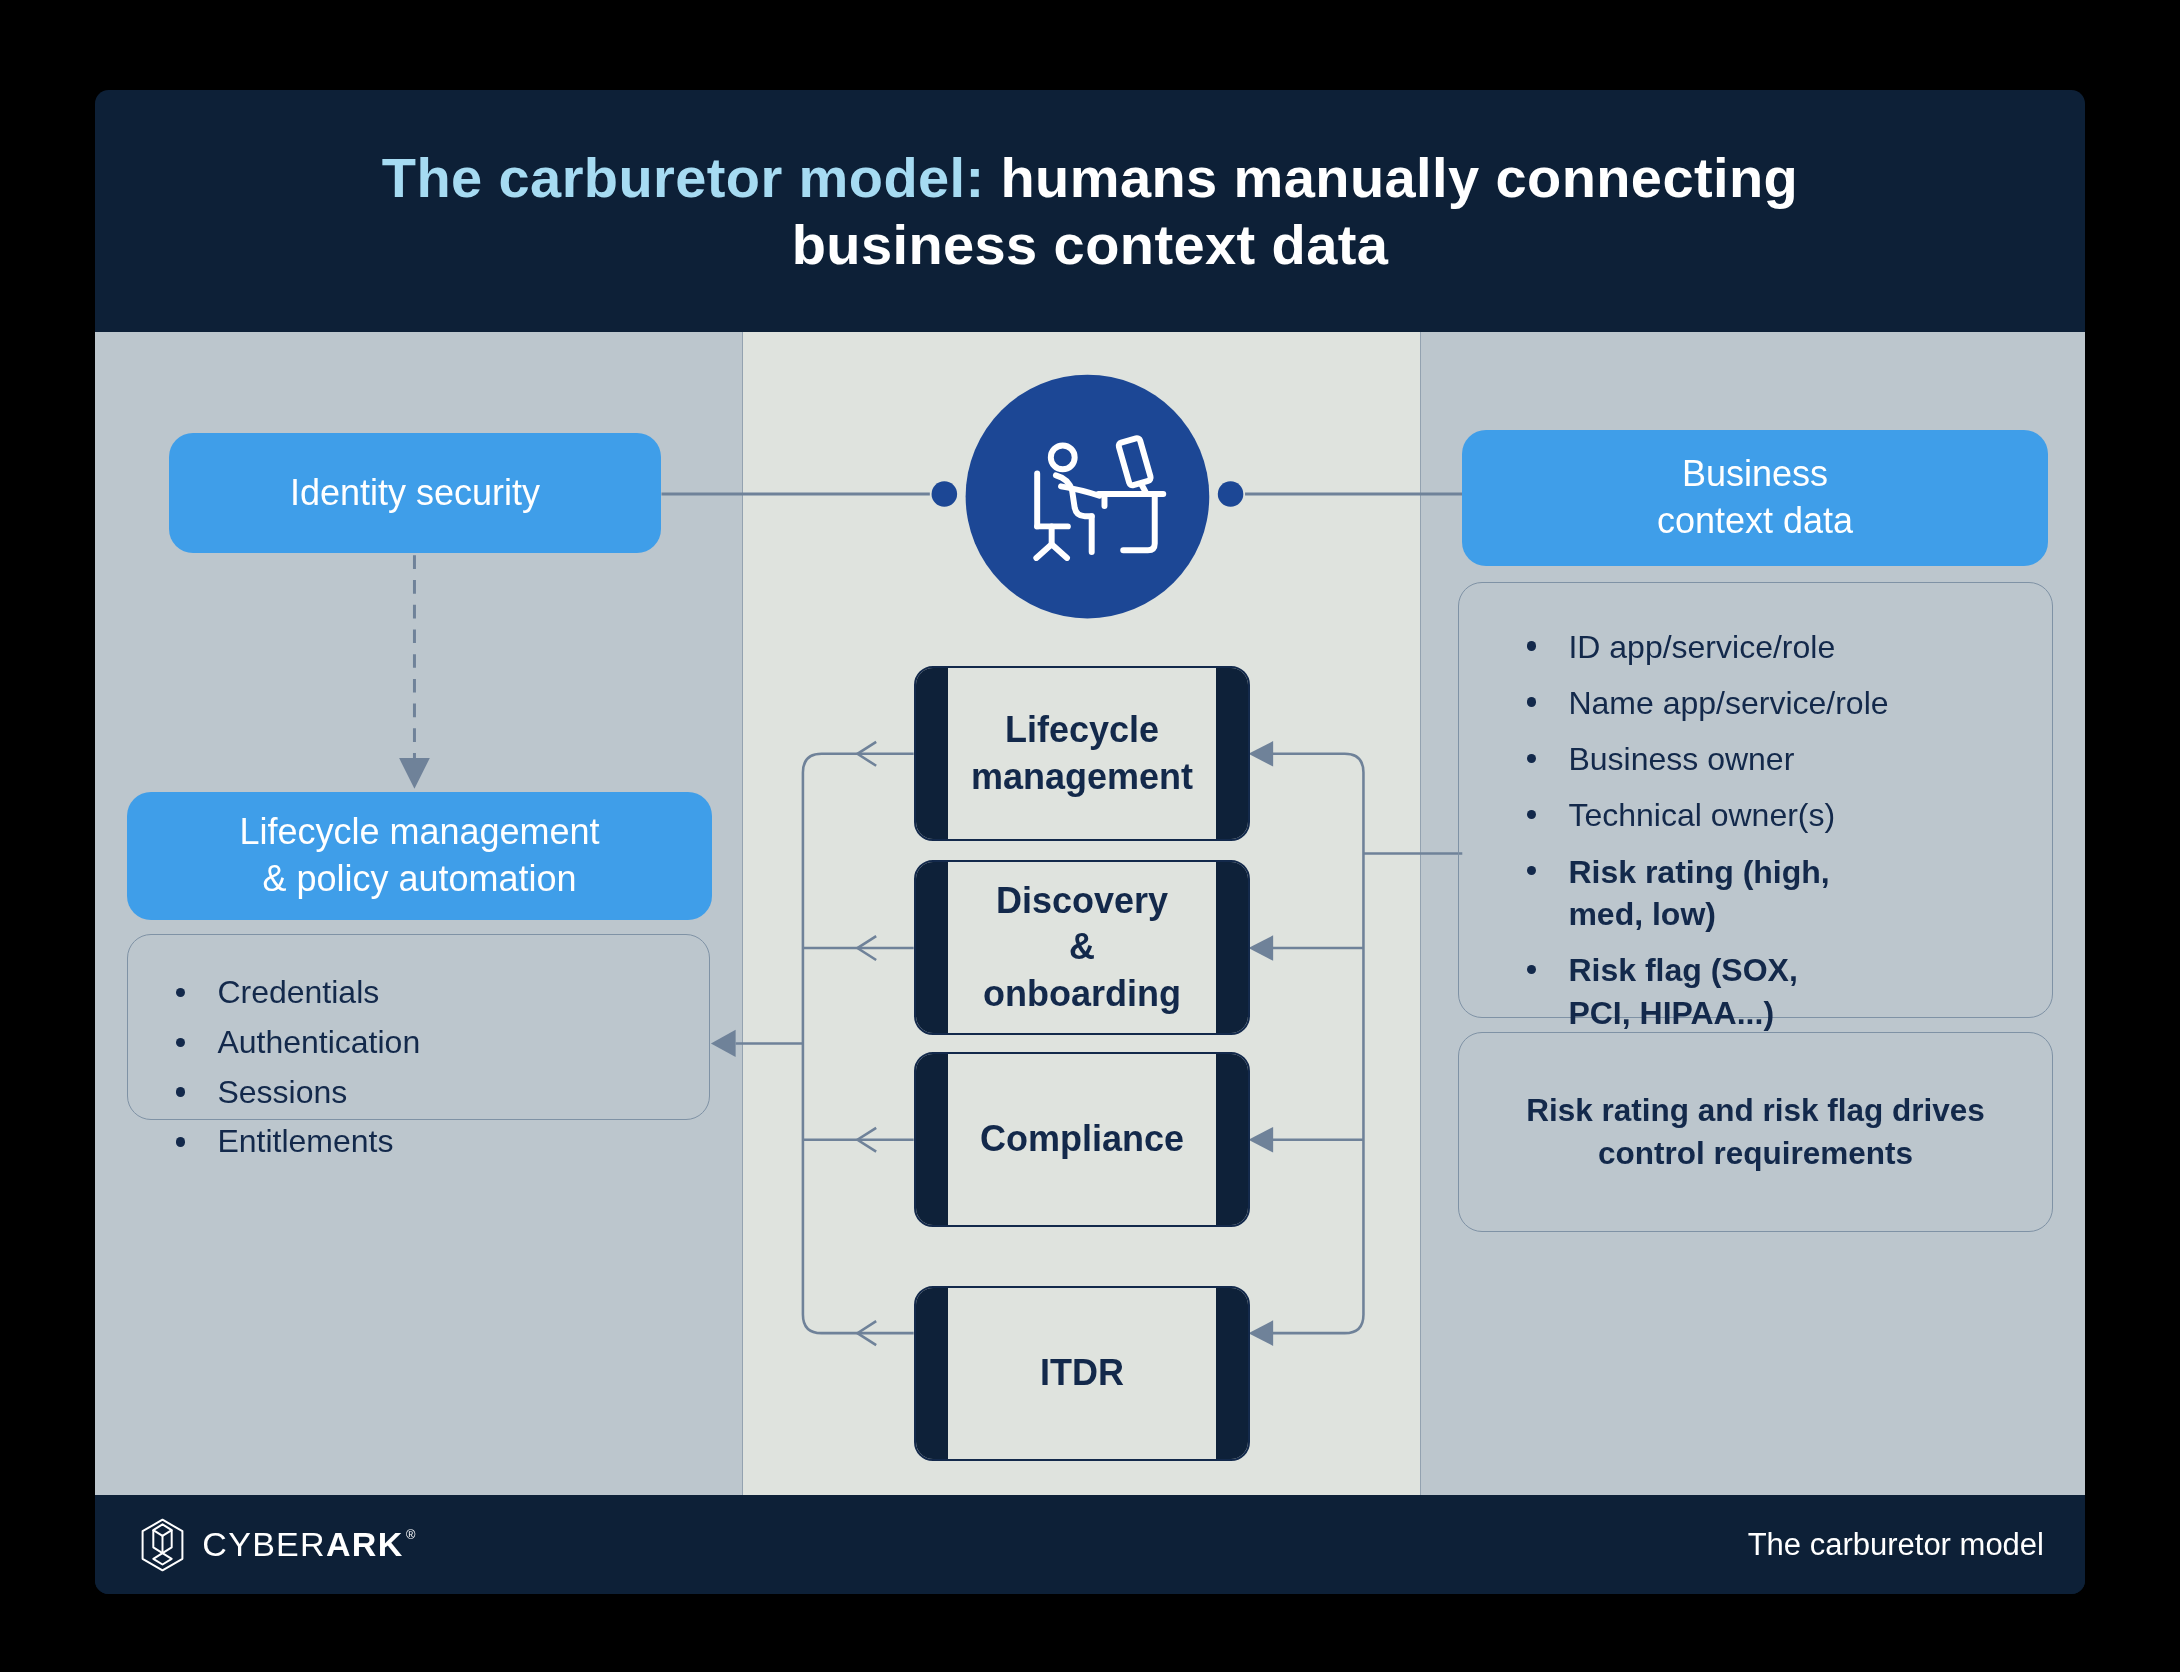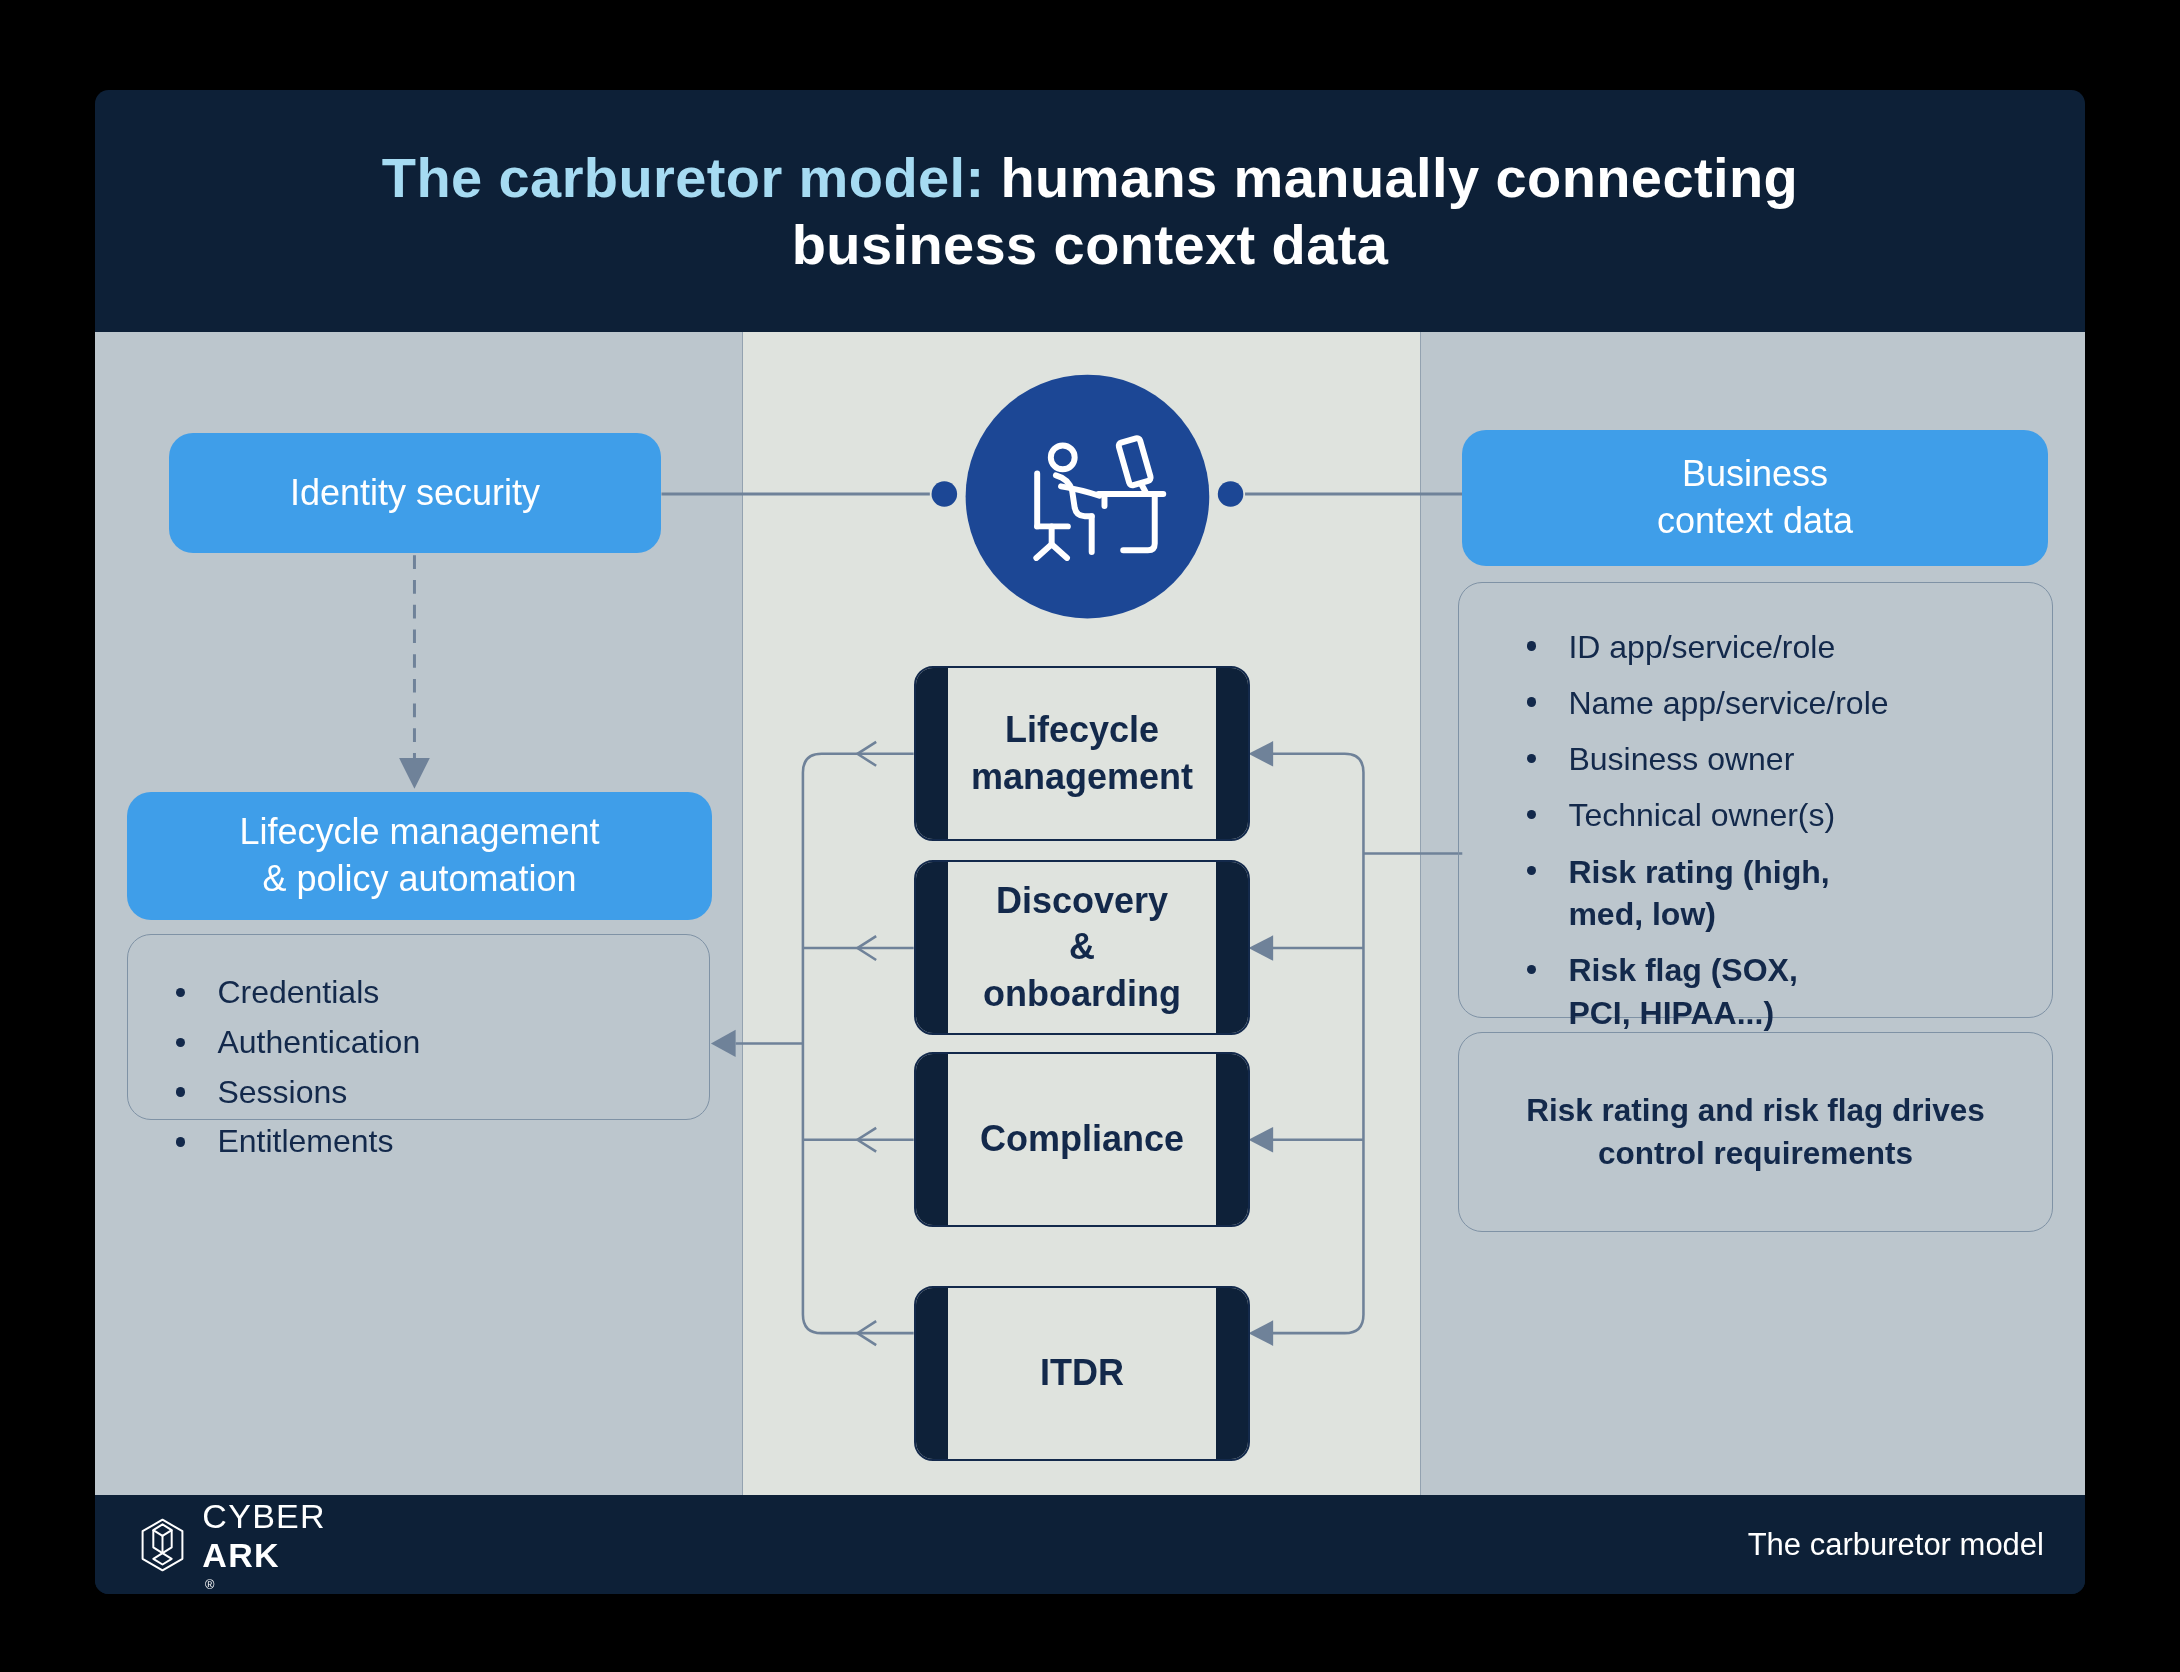--- a/index.html
+++ b/index.html
@@ -98,21 +98,21 @@
   #mbox1 { top:334px; } #mbox2 { top:528px; } #mbox3 { top:720px; } #mbox4 { top:954px; }
 
   
   .footer {
     position:absolute; left:0; bottom:0; width:100%; height:99px;
     background:#0d2037; z-index:4; box-sizing:border-box;
     display:flex; align-items:center; justify-content:space-between;
     padding:0 41px 0 43px; color:#ffffff;
   }
   .brand { display:flex; align-items:center; gap:15.3px; }
-  .wordmark { font-size:34px; letter-spacing:1.3px; font-weight:400; display:flex; align-items:flex-start;flex-direction:column; }
+  .wordmark { font-size:34px; letter-spacing:1.3px; font-weight:400; display:flex; align-items:flex-start; }
   .wordmark b { font-weight:800; }
   .reg { font-size:12.8px; margin-top:1.7px; margin-left:2.6px; }
   .caption { font-size:31px; font-weight:400; }
 </style>
 </head>
 <body>
 
 <div class="card">
 
   <div class="header">

